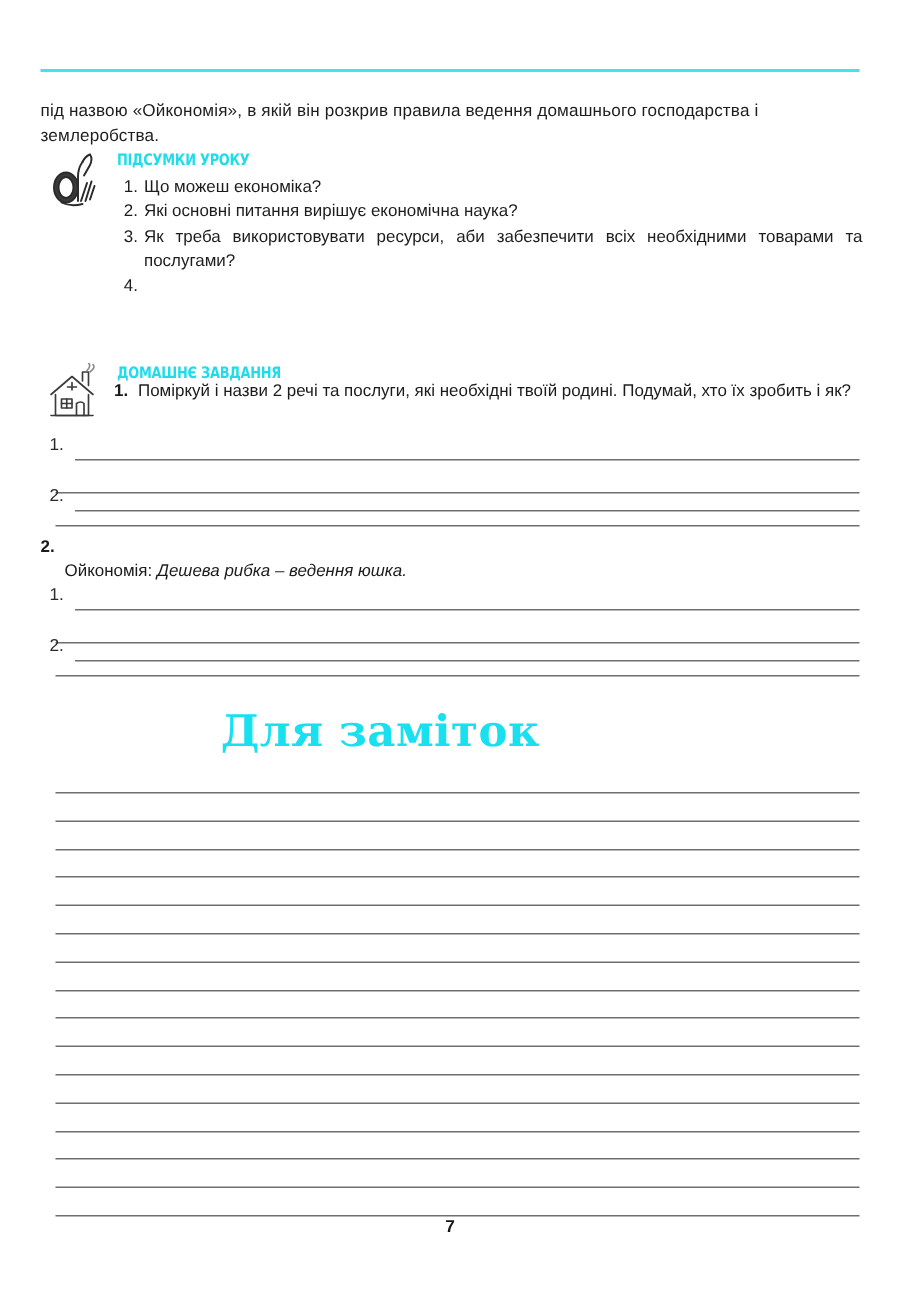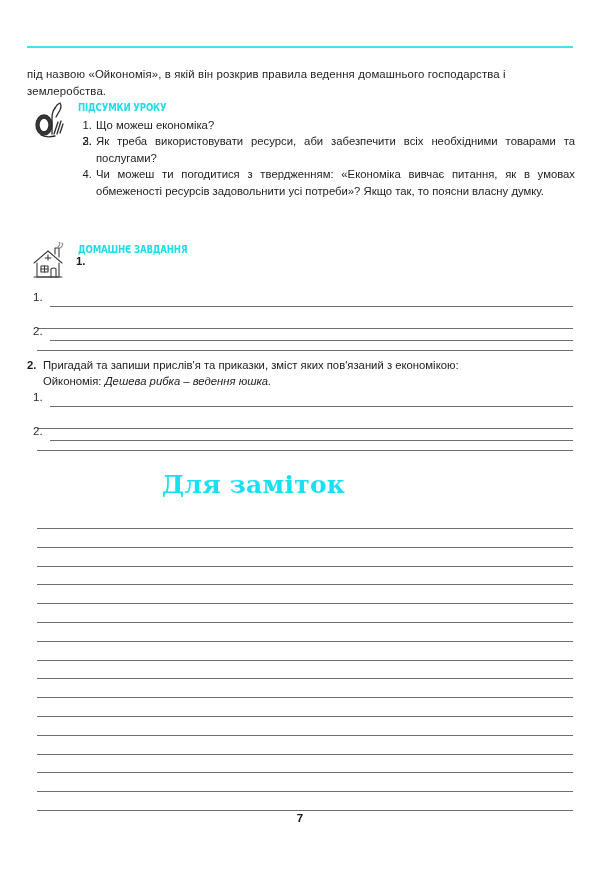--- a/index.html
+++ b/index.html
@@ -150,21 +150,21 @@
 
   
   .notes-title {
     position: absolute;
     left: 0;
     top: 470px;
     width: 507px;
     text-align: center;
     font-family: "DejaVu Serif", serif;
     font-weight: bold;
-    font-size: 25px;
+    font-size: 29px;
     color: #19e0ef;
     letter-spacing: 0.01em;
   }
 
   
   .notes-lines { position: absolute; left: 0; top: 0; width: 600px; }
   .notes-lines .rule { left: 37px; width: 536px; }
 
   
   .page-num {
@@ -203,28 +203,28 @@
   </div>
   <div class="section-head" style="left:78px; top:101px;">ПІДСУМКИ УРОКУ</div>
 
   <div class="sum-list">
     <div class="sum-item">
       <span class="sum-num">1.</span>
       <span>Що можеш економіка?</span>
     </div>
     <div class="sum-item">
       <span class="sum-num">2.</span>
+      <span>Які основні питання вирішує економічна наука?</span>
     </div>
     <div class="sum-item justify">
       <span class="sum-num">3.</span>
       <span>Як треба використовувати ресурси, аби забезпечити всіх необхідними товарами та послугами?</span>
     </div>
     <div class="sum-item justify">
       <span class="sum-num">4.</span>
-      <span>Чи можеш ти погодитися з твердженням: «Економіка вивчає питання, як в умовах обмеженості ресурсів задовольнити усі потреби»? Якщо так, то поясни власну думку.</span>
     </div>
   </div>
 
   <div class="section-icon" style="left:28px; top:242px;">
     <svg width="44" height="44" viewBox="0 0 44 44">
       <g fill="none" stroke="#3a3a3a" stroke-width="1.1" stroke-linejoin="round" stroke-linecap="round">
         <path d="M6 21 L20 9 L34 21"></path>
         <path d="M9 21 L9 35 L31 35 L31 21"></path>
         <path d="M6 35 L34 35"></path>
         <rect x="13" y="24" width="7" height="6"></rect>
@@ -235,20 +235,21 @@
         <path d="M32 6 Q36 3 34 1" stroke="#8a8a8a"></path>
         <path d="M20 13 L20 18 M17 16 L23 16"></path>
       </g>
     </svg>
   </div>
   <div class="section-head" style="left:78px; top:243px;">ДОМАШНЄ ЗАВДАННЯ</div>
 
   <div class="hw-block">
     <div class="hw-item">
       <span class="hw-num">1.</span>
+      <span>Поміркуй і назви 2 речі та послуги, які необхідні твоїй родині. Подумай, хто їх зробить і як?</span>
     </div>
   </div>
 
   <div class="ans-group">
     <div class="ans-row" style="top:296px; width:600px;">
       <span class="ans-num">1.</span>
       <span class="rule rule-indent" style="top:10px;"></span>
     </div>
     <div class="ans-row" style="top:318px; width:600px;">
       <span class="rule rule-full" style="top:10px;"></span>
@@ -258,21 +259,21 @@
       <span class="rule rule-indent" style="top:10px;"></span>
     </div>
     <div class="ans-row" style="top:340px; width:600px;">
       <span class="rule rule-full" style="top:10px;"></span>
     </div>
   </div>
 
   <div class="task2">
     <div class="body">
       <span class="num">2.</span>
-      <span>Пригадай та запиши прислів'я та приказки, зміст яких пов'язаний з економікою:</span><br>
+      <br>
       <span>Ойкономія:</span>
       <em>Дешева рибка – ведення юшка.</em>
     </div>
   </div>
 
   <div class="ans-group">
     <div class="ans-row" style="top:396px; width:600px;">
       <span class="ans-num">1.</span>
       <span class="rule rule-indent" style="top:10px;"></span>
     </div>

